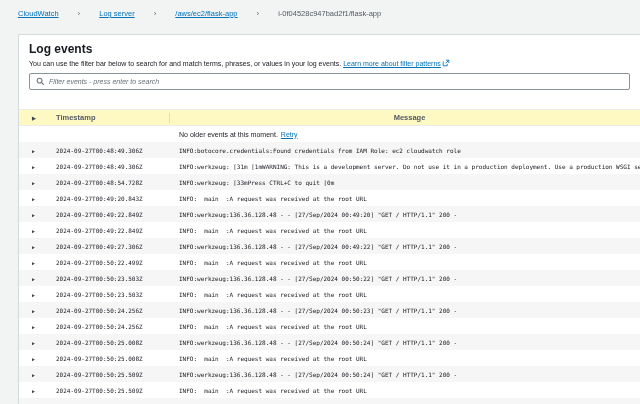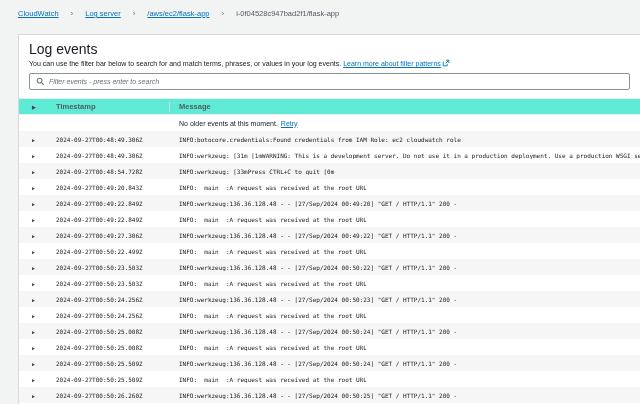--- a/index.html
+++ b/index.html
@@ -6,35 +6,35 @@
   html,body { width:640px; height:404px; overflow:hidden; }
   body {
     background:#f2f3f3;
     font-family:"Liberation Sans", sans-serif;
     color:#16191f;
     position:relative;
   }
   
   .breadcrumb {
     position:absolute; left:18px; top:9px;
-    font-size:7.5px; display:flex; align-items:center; gap:12px;
+    font-size:7.5px; display:flex; align-items:center; gap:19px;
     white-space:nowrap;
   }
   .crumb.link { color:#0073bb; text-decoration:underline; cursor:pointer; }
   .crumb.current { color:#545b64;text-align:center; }
   .sep { color:#687078; font-size:8px; }
 
   
   .card {
     position:absolute; left:18px; top:34px; width:622px; height:370px;
     background:#ffffff;
     border:1px solid #d5dbdb; border-right:none; border-bottom:none;
   }
   .title {
-    font-size:14px; font-weight:normal; color:#16191f;
+    font-size:12px; font-weight:bold; color:#16191f;
     padding:9px 10px 0 10px; line-height:11px;
   }
   .desc {
     font-size:7px; color:#16191f; line-height:9px;
     padding:4px 10px 0 10px;
   }
   .learn { color:#0073bb; text-decoration:underline; cursor:pointer; white-space:nowrap; }
   .ext-icon { vertical-align:-1px; margin-left:1px; }
 
   .search {
@@ -43,30 +43,30 @@
     background:#fff; display:flex; align-items:center; padding:0 6px; gap:4px;
   }
   .search input {
     border:none; outline:none; flex:1; font-size:7px;
     font-family:"Liberation Sans", sans-serif; color:#16191f; background:transparent;
   }
   .search input::placeholder { font-style:italic; color:#687078; }
 
   
   .thead {
-    margin-top:8px; height:17px;
-    background:#5eead4;
+    margin-top:19px; height:17px;
+    background:#fef9c3;
     border-top:1px solid #eaeded; border-bottom:1px solid #eaeded;
     display:flex; align-items:center;
     font-size:7.5px; font-weight:bold; color:#545b64;
   }
   .col-arrow { flex:0 0 37px; padding-left:13px; }
   .col-ts    { flex:0 0 113px; }
   .col-msg   { flex:1; padding-left:10px; overflow:hidden; white-space:nowrap; }
-  .thead .col-msg { padding-left:9px; }
+  .thead .col-msg { padding-left:9px;text-align:center; }
   .vdiv { width:1px; height:10px; background:#d5dbdb; }
   .arrow { font-size:5px; color:#414750; cursor:pointer; line-height:1; }
 
   .notice {
     height:16px; background:#fff; display:flex; align-items:center;
     font-size:7px; color:#16191f; padding-left:160px; white-space:nowrap;
   }
   .retry { color:#0073bb; text-decoration:underline; margin-left:3px; cursor:pointer; }
 
   .rows { }

